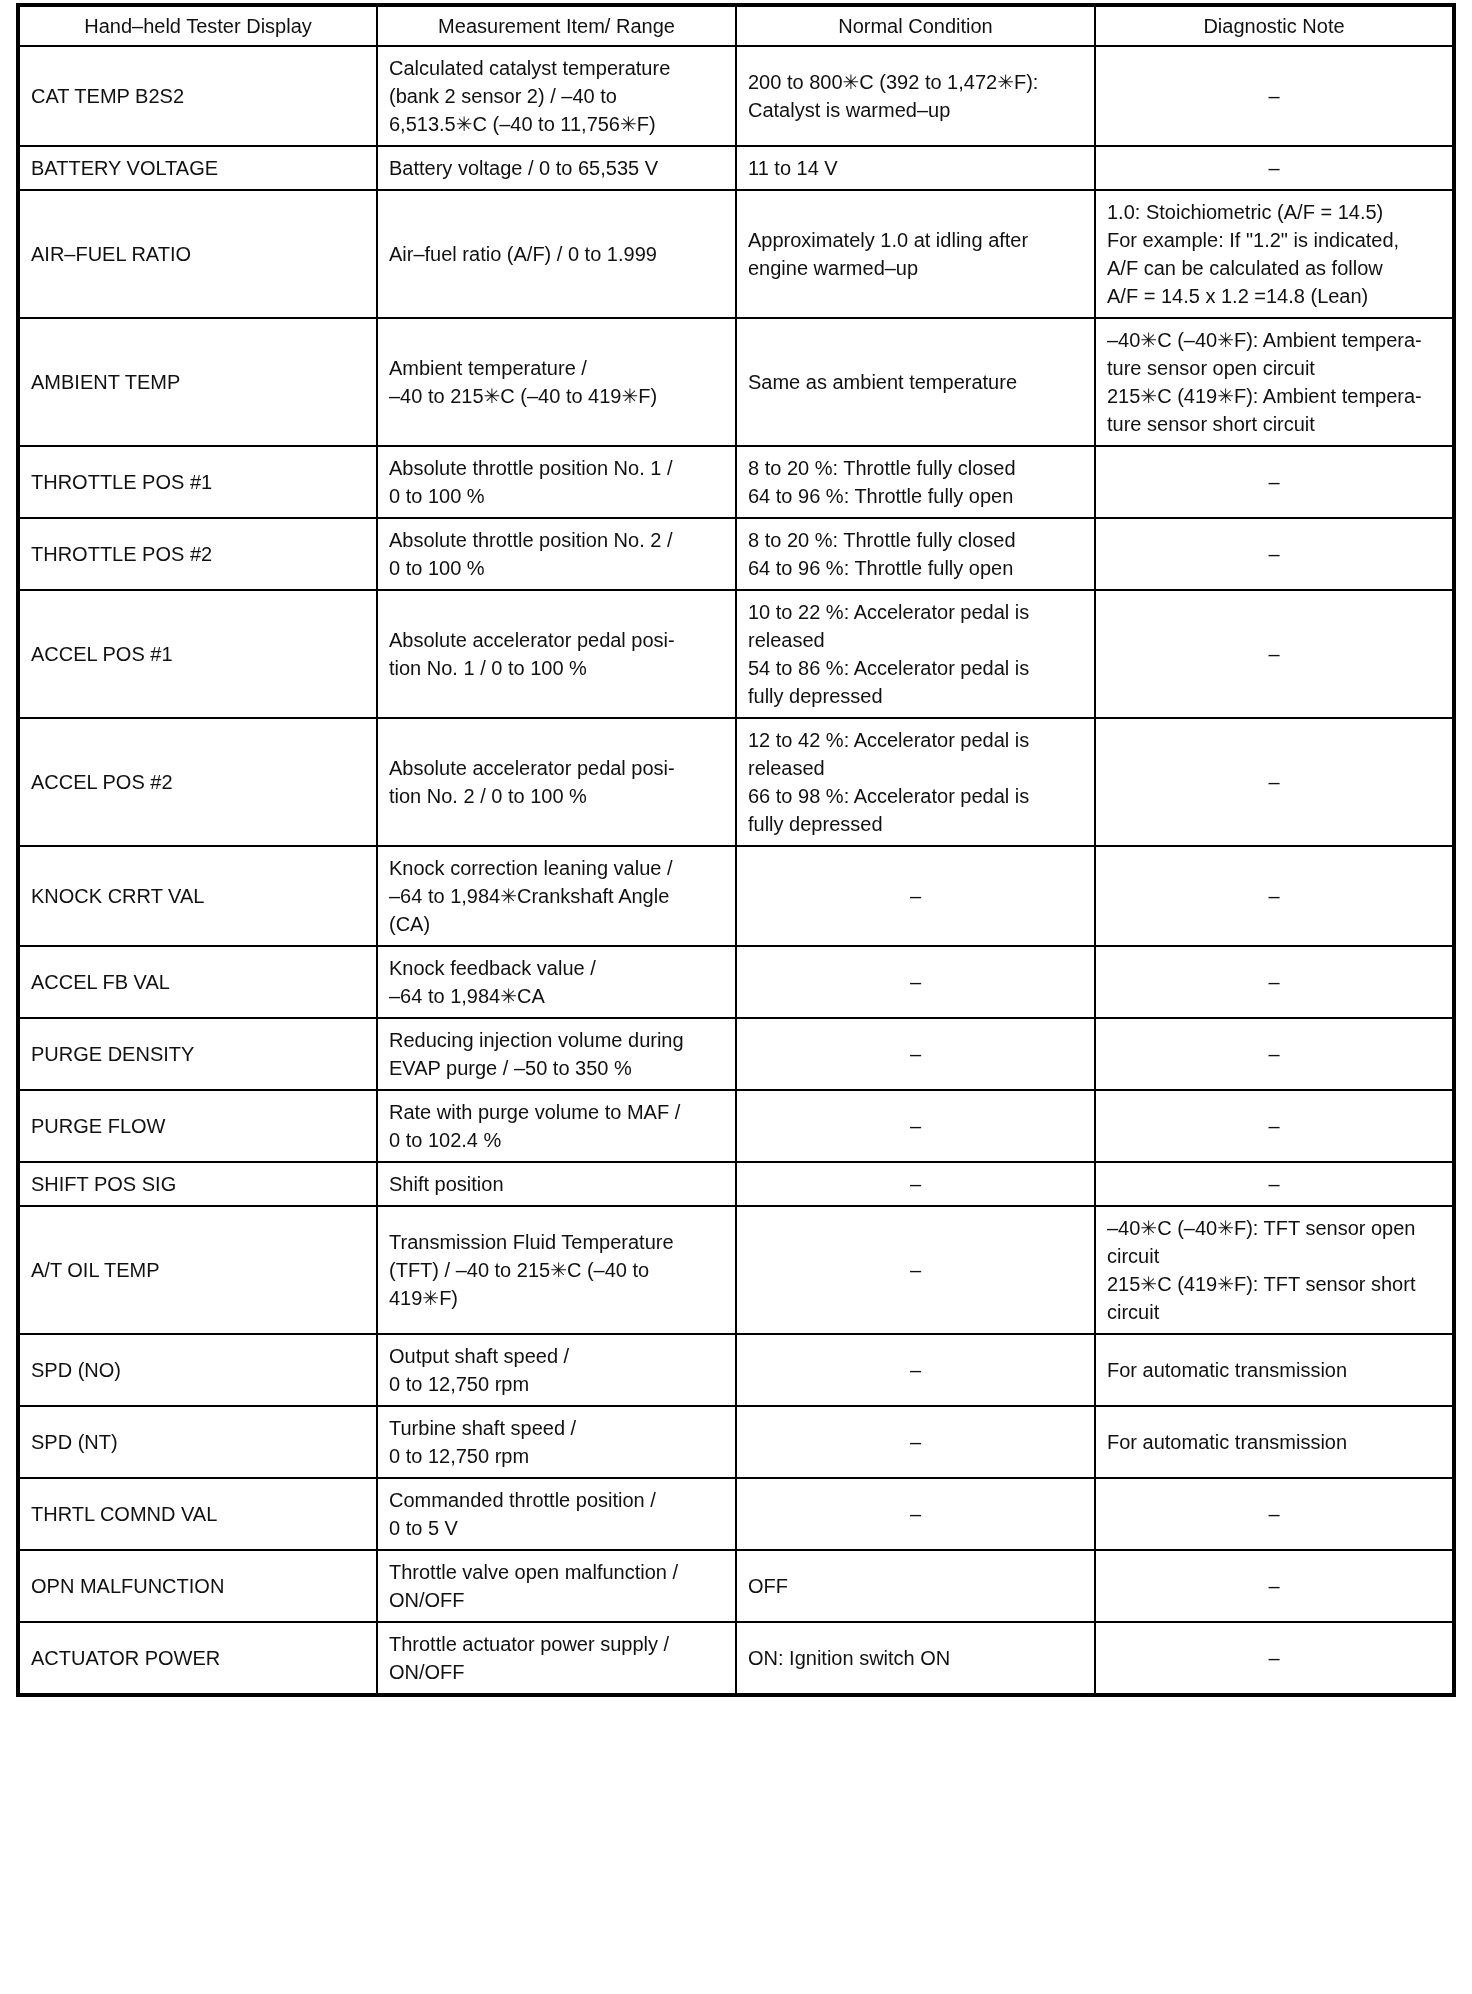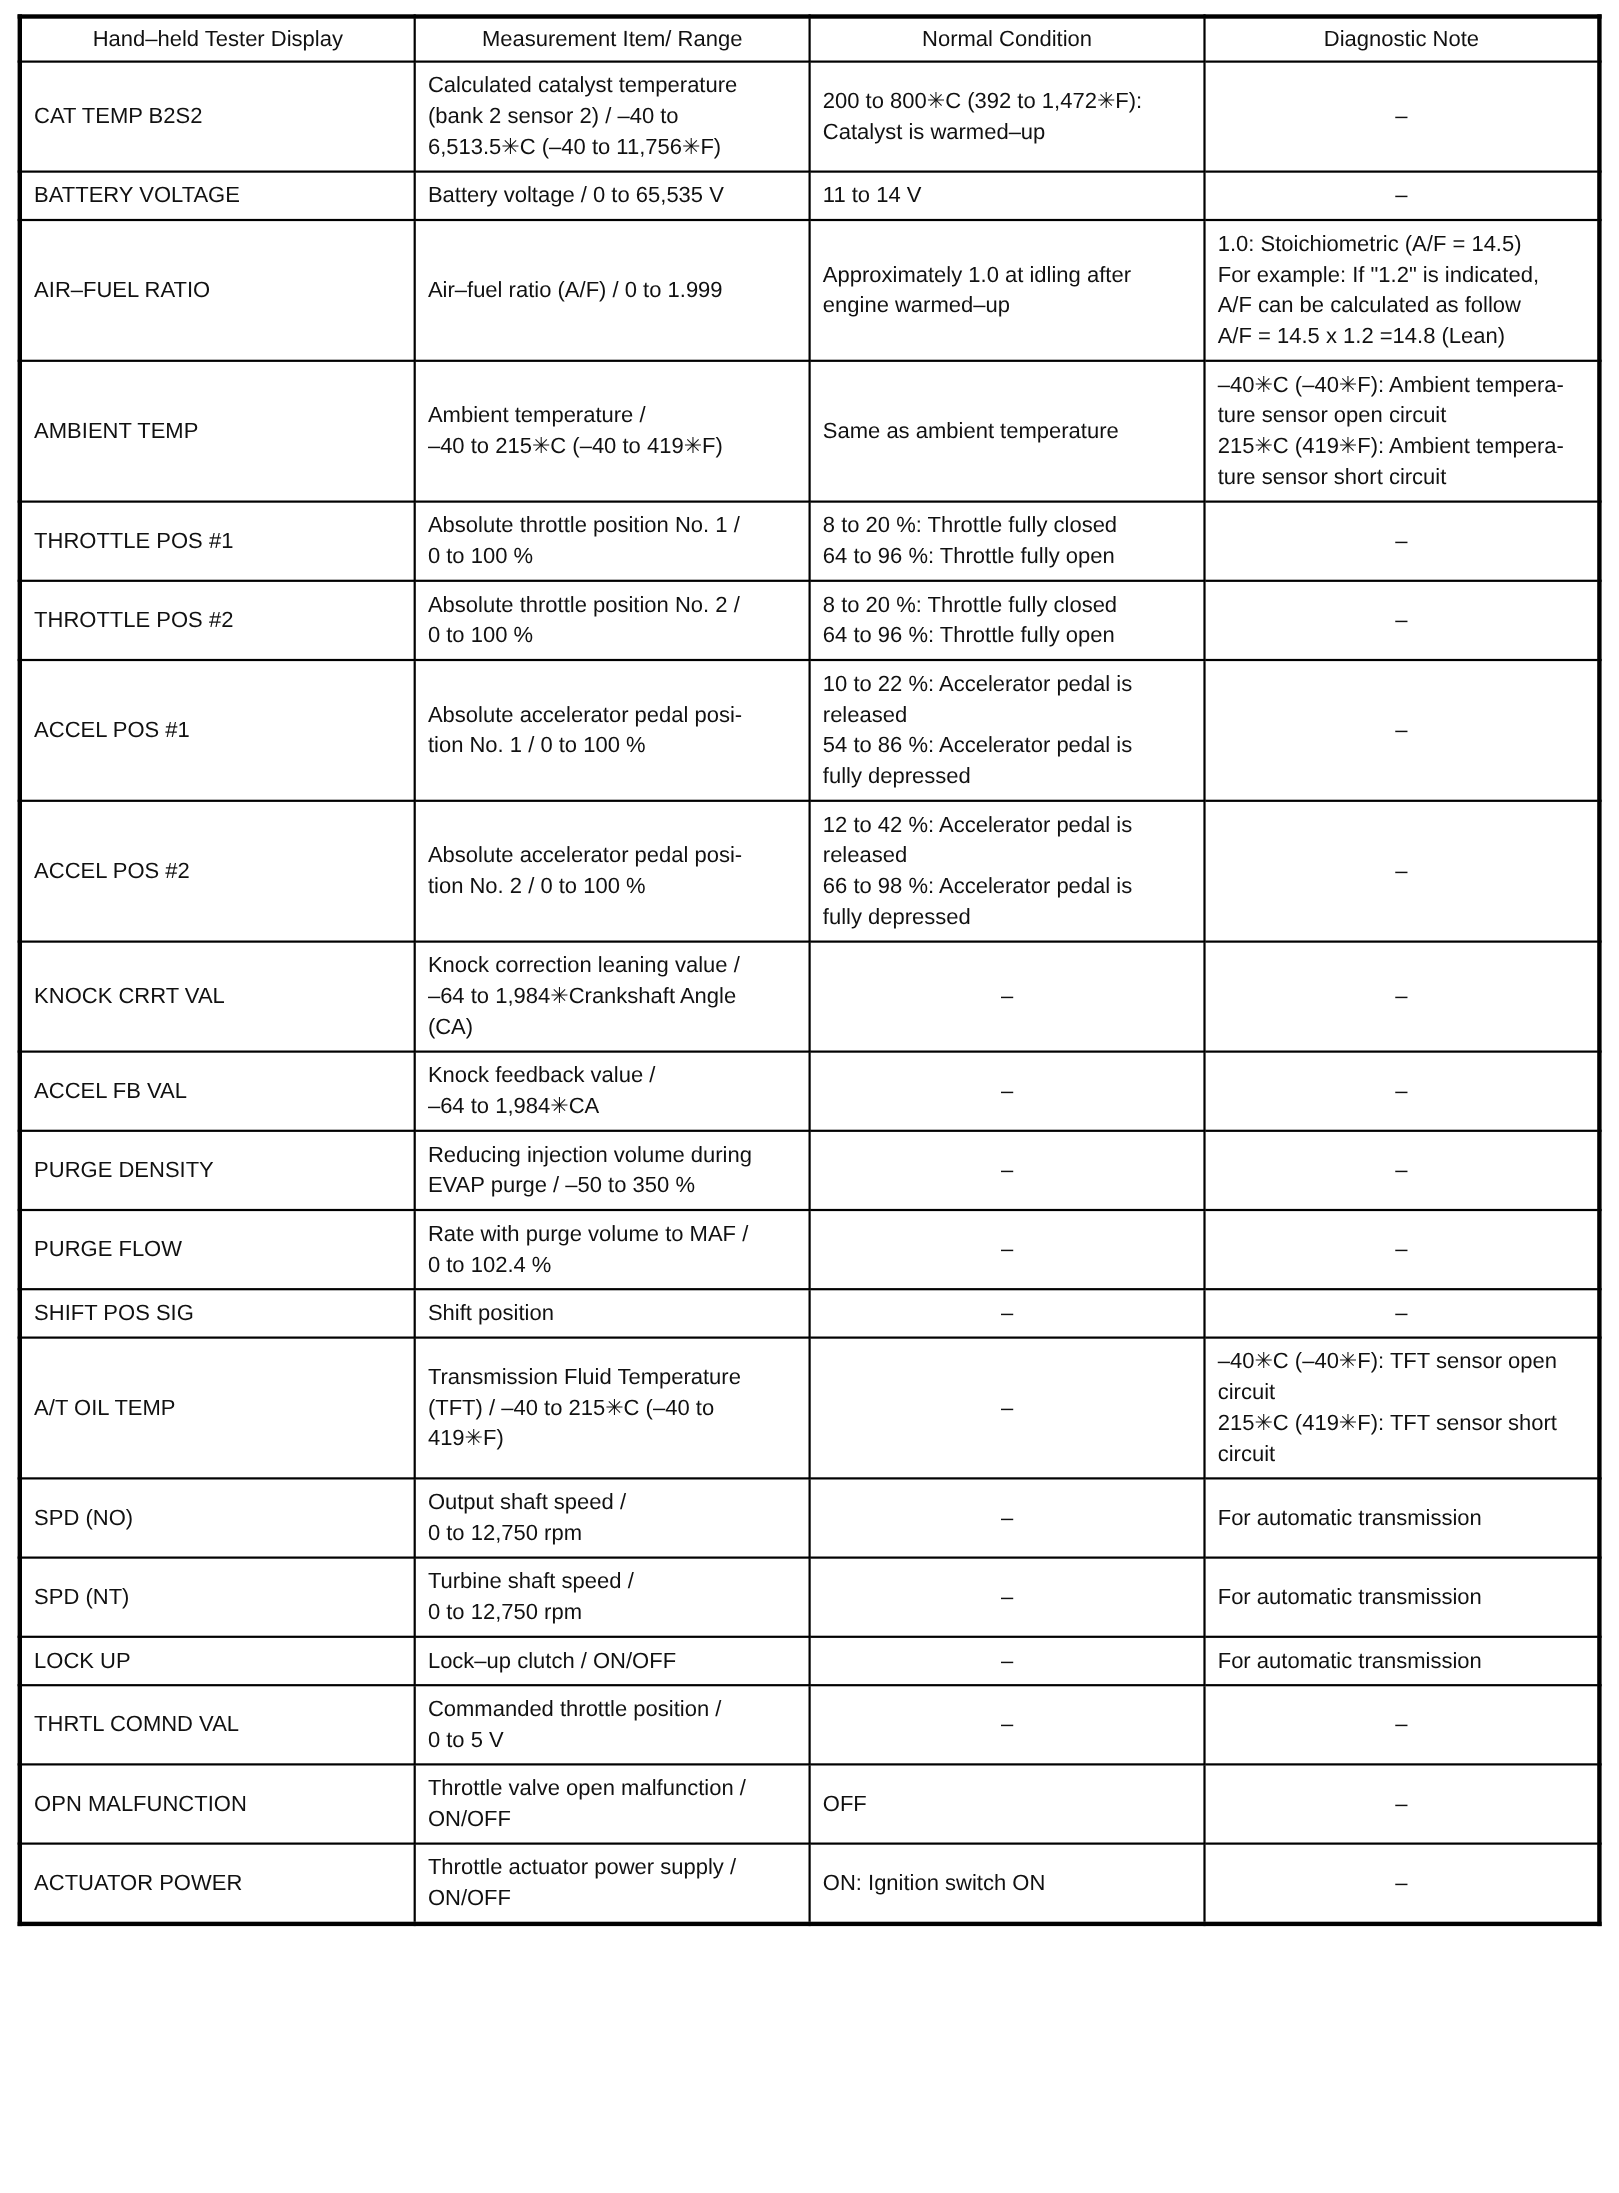--- a/index.html
+++ b/index.html
@@ -11,21 +11,21 @@
     width: 1472px;
     height: 1994px;
     font-family: "Liberation Sans", sans-serif;
     color: #111111;
     box-sizing: border-box;
   }
   .page {
     width: 1472px;
     height: 1994px;
     box-sizing: border-box;
-    padding: 13px 16px;
+    padding: 3px 16px;
   }
   table.diag {
     border-collapse: collapse;
     table-layout: fixed;
     width: 1440px;
     border: 4px solid #000000;
     background: #ffffff;
   }
   table.diag col { width: 25%; }
   table.diag th,
@@ -196,26 +196,20 @@
           <td>For automatic transmission</td>
         </tr>
         <tr>
           <td>SPD (NT)</td>
           <td>Turbine shaft speed /
 0 to 12,750 rpm</td>
           <td class="center">–</td>
           <td>For automatic transmission</td>
         </tr>
         <tr>
-          <td>LOCK UP</td>
-          <td>Lock–up clutch / ON/OFF</td>
-          <td class="center">–</td>
-          <td>For automatic transmission</td>
-        </tr>
-        <tr>
           <td>THRTL COMND VAL</td>
           <td>Commanded throttle position /
 0 to 5 V</td>
           <td class="center">–</td>
           <td class="center">–</td>
         </tr>
         <tr>
           <td>OPN MALFUNCTION</td>
           <td>Throttle valve open malfunction /
 ON/OFF</td>

